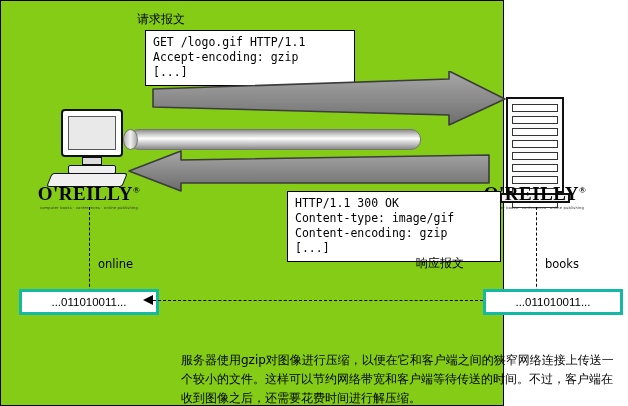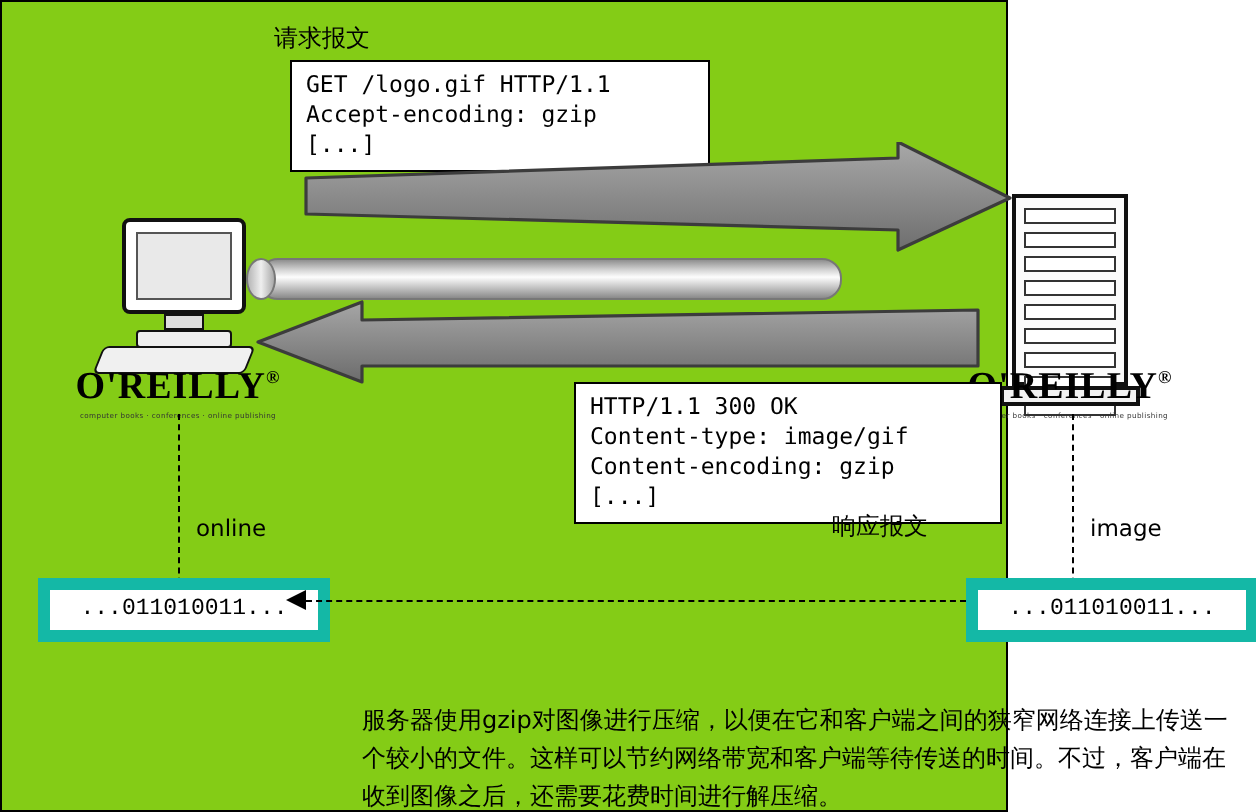--- a/index.html
+++ b/index.html
@@ -30,23 +30,23 @@
     border:1px solid #000;
     background:#fff;
     font-family:"DejaVu Sans Mono", monospace;
     font-size:11.5px;
     line-height:15px;
     padding:4px 7px 5px 7px;
     white-space:pre;
     color:#000;
   }
   .binbox {
-    border:6px solid #14b8a6;
-    background:#fff;
-    font-family:Liberation Mono, monospace;
+    border:3px solid #14b8a6;
+    background:#fff;
+    font-family:Liberation Sans, sans-serif;
     font-size:11.5px;
     line-height:14px;
     padding:3px 6px;
     white-space:pre;
     color:#000;
     text-align:center;
   }
   .smalllabel {
     font-family:"DejaVu Sans", sans-serif;
     font-size:11.5px;
@@ -241,21 +241,21 @@
   <div class="abs vdash" style="left:88px; top:206px; height:90px;"></div>
   <svg class="abs" style="left:83px; top:288px;" width="11" height="12" viewBox="0 0 11 12">
     <path d="M5.5,12 L0.5,2 L10.5,2 Z" fill="#000"></path>
   </svg>
   <div class="abs smalllabel" style="left:97px; top:256px;">online</div>
 
   <div class="abs vdash" style="left:535px; top:206px; height:90px;"></div>
   <svg class="abs" style="left:530px; top:288px;" width="11" height="12" viewBox="0 0 11 12">
     <path d="M5.5,12 L0.5,2 L10.5,2 Z" fill="#000"></path>
   </svg>
-  <div class="abs smalllabel" style="left:544px; top:256px;">image</div>
+  <div class="abs smalllabel" style="left:544px; top:256px;">books</div>
 
   <div class="abs binbox" style="left:18px; top:288px; width:122px;">...011010011...</div>
   <div class="abs binbox" style="left:482px; top:288px; width:122px;">...011010011...</div>
 
   <div class="abs hdash" style="left:152px; top:299px; width:330px;"></div>
   <svg class="abs" style="left:142px; top:293px;" width="12" height="12" viewBox="0 0 12 12">
     <path d="M0,6 L10,1 L10,11 Z" fill="#000"></path>
   </svg>
 
   <div class="abs caption" style="left:180px; top:330px; width:436px;margin-top:20px;">服务器使用gzip对图像进行压缩，以便在它和客户端之间的狭窄网络连接上传送一个较小的文件。这样可以节约网络带宽和客户端等待传送的时间。不过，客户端在收到图像之后，还需要花费时间进行解压缩。</div>

